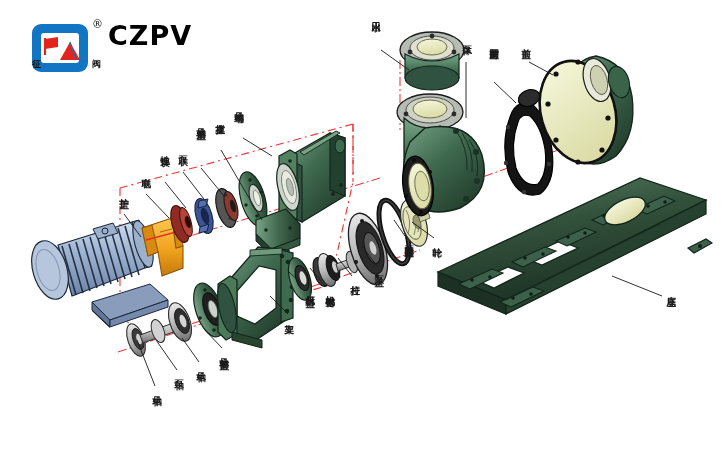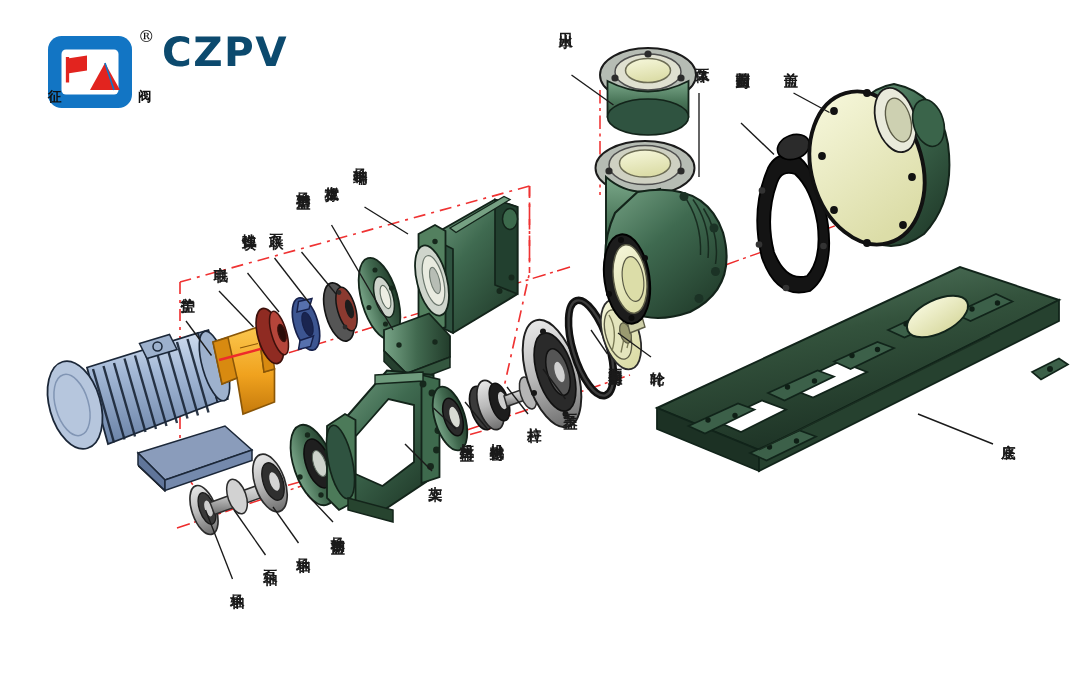--- a/index.html
+++ b/index.html
@@ -6,21 +6,21 @@
   html,body{margin:0;padding:0;background:#fff;}
   body{font-family:"DejaVu Sans","Liberation Sans",sans-serif;}
   #stage{position:relative;width:726px;height:450px;background:#ffffff;overflow:hidden;}
   #art{position:absolute;left:0;top:0;width:726px;height:450px;}
 
   
   .logo-wrap{position:absolute;left:30px;top:18px;width:200px;height:68px;}
   .logo-mark{position:absolute;left:0;top:4px;width:60px;height:52px;}
   .logo-reg{position:absolute;left:62px;top:0px;font-size:11px;color:#111;font-family:"DejaVu Serif","Liberation Serif",serif;}
   .logo-czpv{position:absolute;left:78px;top:4px;font-size:27px;font-weight:bold;letter-spacing:1px;
-             color:#0c4a6e;font-family:"DejaVu Sans","Liberation Sans",sans-serif;line-height:1;}
+             color:#000000;font-family:"DejaVu Sans","Liberation Sans",sans-serif;line-height:1;}
   .logo-cn{position:absolute;left:78px;top:31px;font-size:23px;font-weight:bold;color:#111;
            letter-spacing:0px;line-height:1;}
   .logo-sub-l{position:absolute;left:2px;top:40px;font-size:9px;font-weight:bold;color:#111;}
   .logo-sub-r{position:absolute;left:62px;top:40px;font-size:9px;font-weight:bold;color:#111;}
 
   
   .lbl{position:absolute;writing-mode:vertical-rl;text-orientation:upright;
        font-size:9.5px;line-height:1.08;color:#1a1a1a;font-weight:bold;white-space:nowrap;
        font-family:"DejaVu Sans","Liberation Sans",sans-serif;letter-spacing:0.5px;}
 </style>

